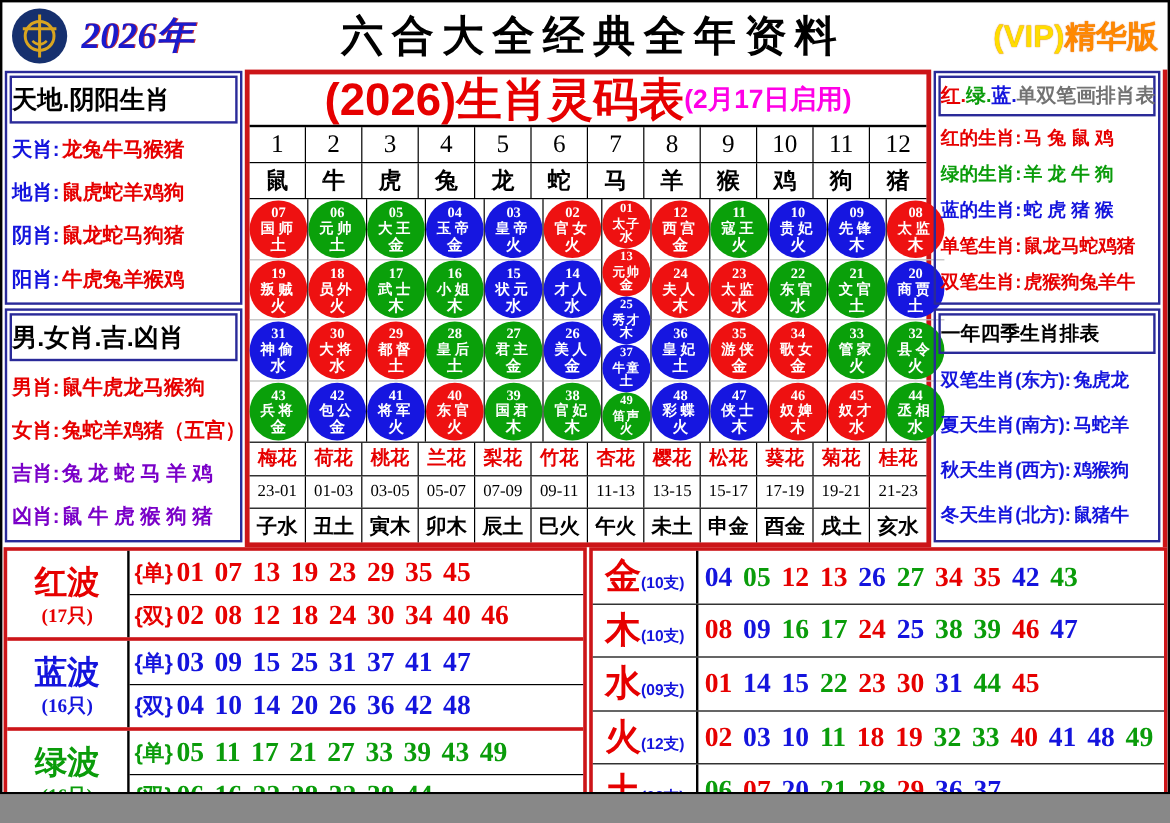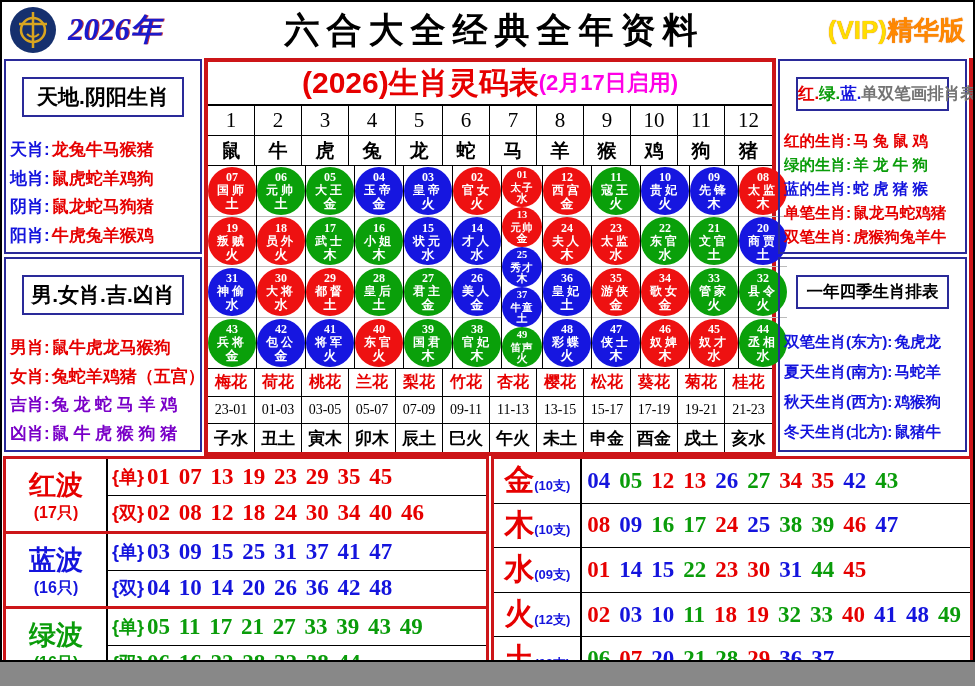--- a/index.html
+++ b/index.html
@@ -20,32 +20,32 @@
     letter-spacing:7px;white-space:nowrap;}
   .vip{font-size:26px;font-weight:bold;white-space:nowrap;}
   .vip span{display:inline-block}
 
   
   .main{height:398px;display:flex;}
   .sidebar{display:flex;flex-direction:column;box-sizing:border-box;}
   .sidebar.left{width:202px;padding:1px 2px;}
   .sidebar.right{width:197px;padding:1px 2px;border-right:4px solid #cc1518;}
   .sbox{border:2px solid #2a2a99;box-sizing:border-box;display:flex;flex-direction:column;margin-bottom:3px;flex:1;}
-  .sbox-header{border:2px solid #2a2a99;margin:16px;padding:4px 0;text-align:center;
+  .sbox-header{border:2px solid #2a2a99;margin:2px;padding:4px 0;
     font-size:21px;font-weight:bold;color:#000;white-space:nowrap;}
   .right .sbox-header{font-size:16.5px;letter-spacing:0;}
   .srows{flex:1;display:flex;flex-direction:column;justify-content:space-around;padding:2px 4px;}
   .srow{display:flex;align-items:center;white-space:nowrap;font-weight:bold;}
   .left .srow{font-size:17px;}
   .right .srow{font-size:15.5px;}
   .slabel{margin-right:2px;}
   
   .center{width:572px;border:4px solid #cc1518;box-sizing:border-box;display:flex;flex-direction:column;background:#fff;}
   .center-title{height:42px;display:flex;align-items:center;justify-content:center;white-space:nowrap;}
-  .center-title .t1{font-size:30px;font-weight:bold;color:#e60000;}
+  .center-title .t1{font-size:38px;font-weight:bold;color:#e60000;}
   .center-title .t2{font-size:22px;font-weight:bold;color:#ff00e6;}
   .crow{display:grid;grid-template-columns:repeat(12,1fr);}
   .crow .cell{display:flex;align-items:center;justify-content:center;border-right:1px solid #000;
     box-sizing:border-box;overflow:hidden;}
   .crow .cell:last-child{border-right:none;}
   .row-numbers{height:29px;border-top:2px solid #000;border-bottom:1px solid #000;
     font-family:"Liberation Serif","DejaVu Serif",serif;font-size:21px;}
   .row-zodiac{height:29px;border-bottom:1px solid #000;font-size:19px;font-weight:bold;}
   .row-flowers{height:27px;border-top:1px solid #000;border-bottom:1px solid #000;
     font-size:16px;font-weight:bold;color:#e60000;}
@@ -67,21 +67,21 @@
   .ball.small .bn{font-size:10.5px}.ball.small .bt{font-size:10.5px;letter-spacing:1px}.ball.small .be{font-size:11px}
 
   
   .bottom{height:228px;display:flex;}
   .waves{width:488px;border:3px solid #cc1518;box-sizing:border-box;display:flex;flex-direction:column;margin-left:1px;}
   .wave{flex:1;display:flex;border-bottom:3px solid #cc1518;box-sizing:border-box;}
   .wave:last-child{border-bottom:none;}
   .wave-label{width:102px;border-right:2px solid #000;display:flex;flex-direction:column;
     align-items:center;justify-content:center;box-sizing:border-box;}
   .wave-name{font-size:27px;font-weight:bold;}
-  .wave-count{font-size:16px;font-weight:bold;}
+  .wave-count{font-size:16px;font-weight:bold;font-family:Liberation Serif, serif;}
   .wave-nums{flex:1;display:flex;flex-direction:column;}
   .wave-row{flex:1;display:flex;align-items:center;padding-left:4px;border-bottom:1px solid #000;box-sizing:border-box;white-space:nowrap;}
   .wave-row:last-child{border-bottom:none;}
   .wave-brace{font-size:18px;font-weight:bold;margin-right:3px;}
   .wave-numstr{font-family:"Liberation Serif","DejaVu Serif",serif;font-size:23px;font-weight:bold;word-spacing:3px;}
   .elements{flex:1;border:3px solid #cc1518;box-sizing:border-box;display:flex;flex-direction:column;margin-left:2px;}
   .el-row{flex:1;display:flex;border-bottom:1px solid #000;box-sizing:border-box;}
   .el-row:last-child{border-bottom:none;}
   .el-label{width:88px;display:flex;align-items:center;justify-content:center;border-right:2px solid #000;box-sizing:border-box;white-space:nowrap;}
   .el-name{font-size:30px;font-weight:bold;color:#e60000;}

